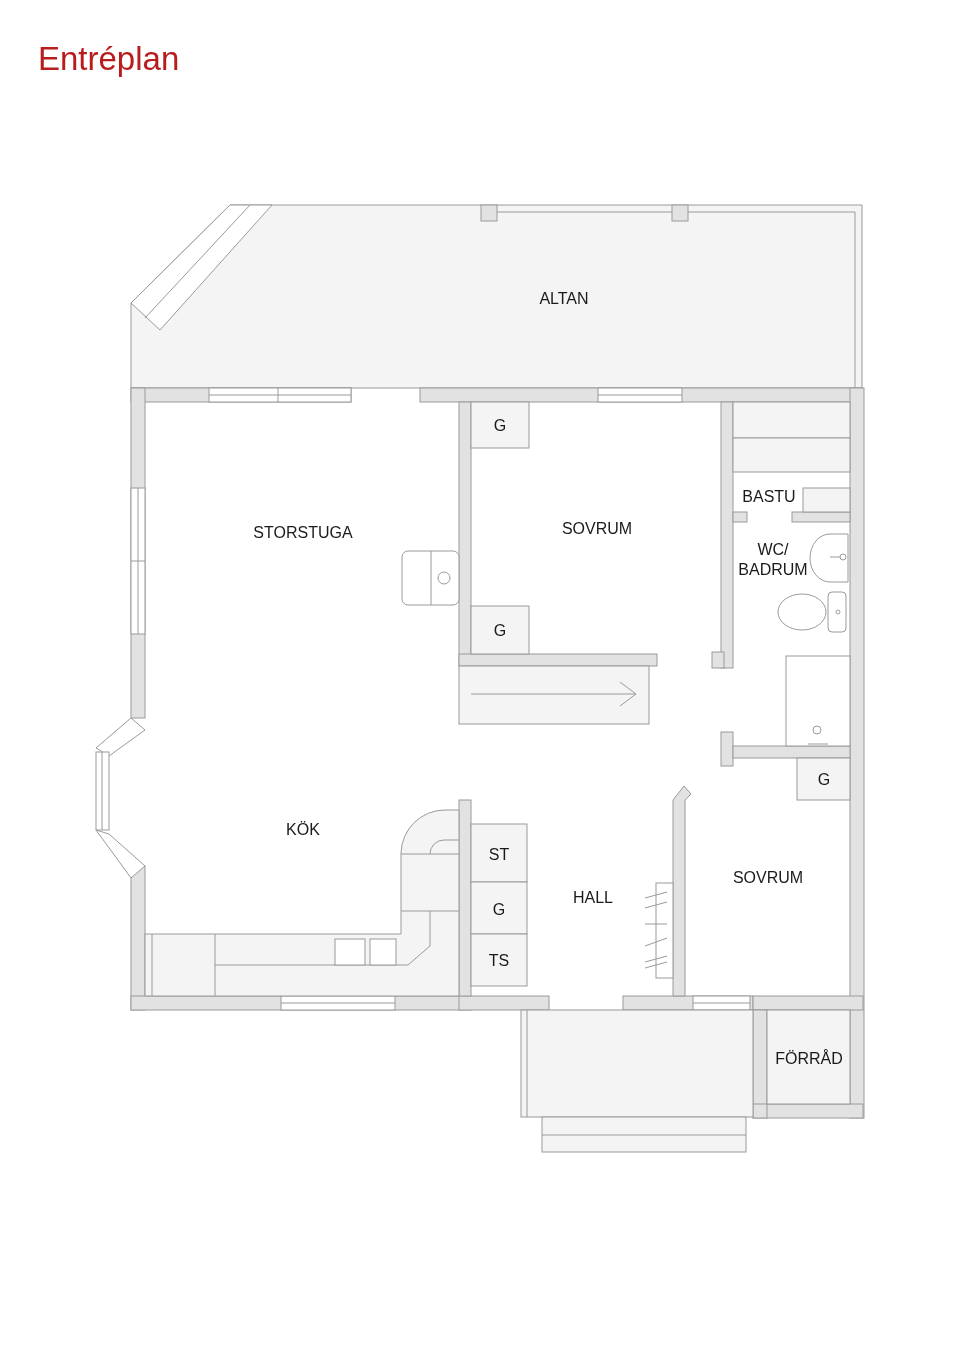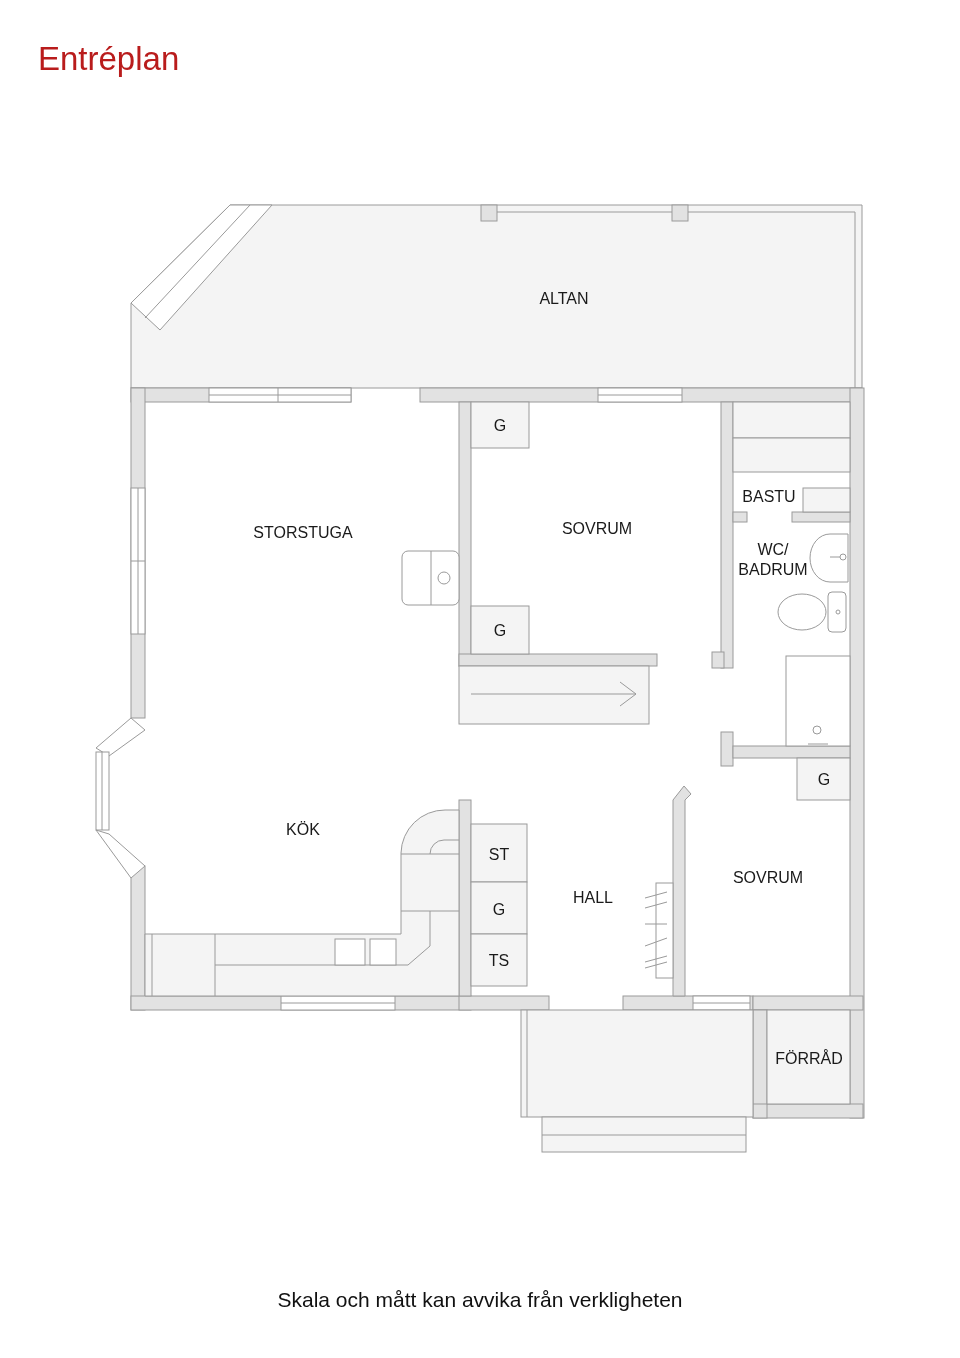--- a/index.html
+++ b/index.html
@@ -167,14 +167,13 @@
 
   <text class="lbl" x="500" y="431" text-anchor="middle">G</text>
   <text class="lbl" x="500" y="636" text-anchor="middle">G</text>
   <text class="lbl" x="824" y="785" text-anchor="middle">G</text>
   <text class="lbl" x="499" y="860" text-anchor="middle">ST</text>
   <text class="lbl" x="499" y="915" text-anchor="middle">G</text>
   <text class="lbl" x="499" y="966" text-anchor="middle">TS</text>
 </svg>
 
 <div class="footer">
-  <div>Skala och mått kan avvika från verkligheten</div>
 </div>
 
 </body></html>

